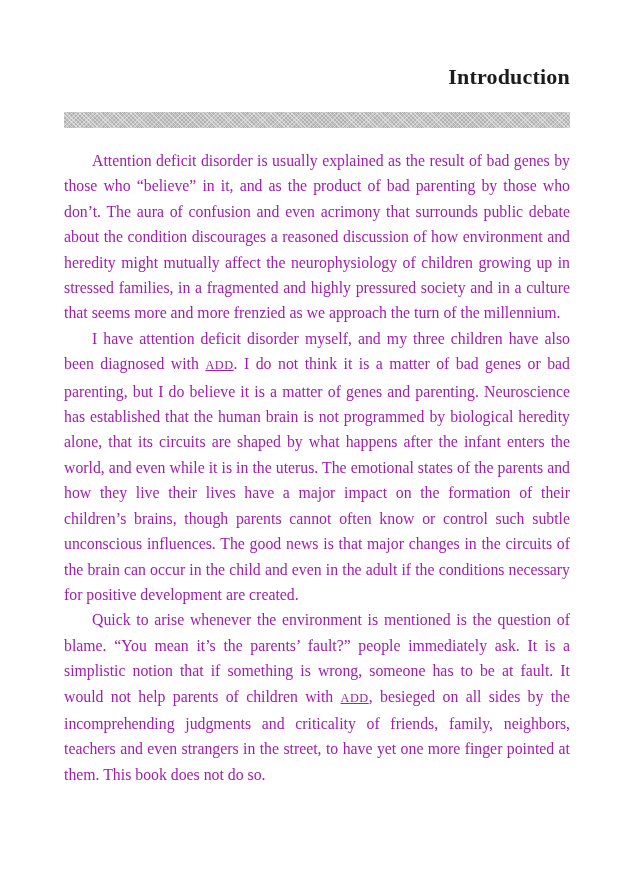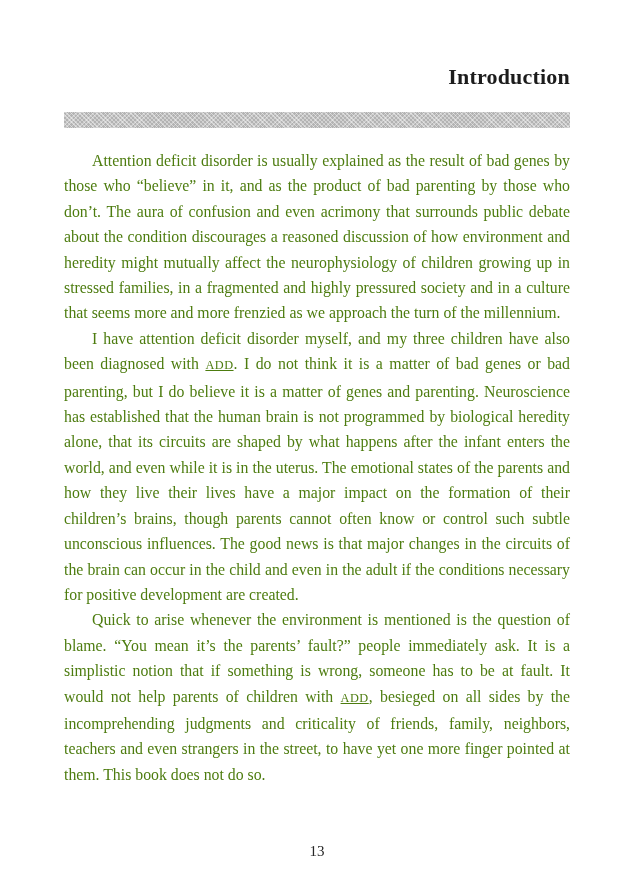--- a/index.html
+++ b/index.html
@@ -38,21 +38,21 @@
     background-color: #b3b3b3;
     background-image:
       repeating-linear-gradient(45deg, rgba(255,255,255,0.45) 0 1px, rgba(0,0,0,0) 1px 3px),
       repeating-linear-gradient(135deg, rgba(255,255,255,0.35) 0 1px, rgba(0,0,0,0) 1px 3px);
   }
   .paragraphs {
     margin-top: 20px;
     font-size: 15.8px;
     line-height: 25.4px;
     text-align: justify;
-    color: #4d7c0f;
+    color: #a21caf;
   }
   .paragraphs p {
     margin: 0;
     text-indent: 28px;
   }
   .sc {
     font-size: 0.78em;
     letter-spacing: 0.04em;
     text-decoration: underline;
   }
@@ -72,14 +72,13 @@
 <div class="page">
   <div class="content">
     <h1 class="chapter-title">Introduction</h1>
     <div class="divider" style="background-color: rgb(179, 179, 179);"></div>
     <div class="paragraphs">
         <p>Attention deficit disorder is usually explained as the result of bad genes by those who “believe” in it, and as the product of bad parenting by those who don’t. The aura of confusion and even acrimony that surrounds public debate about the condition discourages a reasoned discussion of how environment and heredity might mutually affect the neurophysiology of children growing up in stressed families, in a fragmented and highly pressured society and in a culture that seems more and more frenzied as we approach the turn of the millennium.</p>
         <p>I have attention deficit disorder myself, and my three children have also been diagnosed with <span class="sc">ADD</span>. I do not think it is a matter of bad genes or bad parenting, but I do believe it is a matter of genes and parenting. Neuroscience has established that the human brain is not programmed by biological heredity alone, that its circuits are shaped by what happens after the infant enters the world, and even while it is in the uterus. The emotional states of the parents and how they live their lives have a major impact on the formation of their children’s brains, though parents cannot often know or control such subtle unconscious influences. The good news is that major changes in the circuits of the brain can occur in the child and even in the adult if the conditions necessary for positive development are created.</p>
         <p>Quick to arise whenever the environment is mentioned is the question of blame. “You mean it’s the parents’ fault?” people immediately ask. It is a simplistic notion that if something is wrong, someone has to be at fault. It would not help parents of children with <span class="sc">ADD</span>, besieged on all sides by the incomprehending judgments and criticality of friends, family, neighbors, teachers and even strangers in the street, to have yet one more finger pointed at them. This book does not do so.</p>
       </div>
   </div>
-  <div class="folio">13</div>
 </div>
 
 </body></html>

